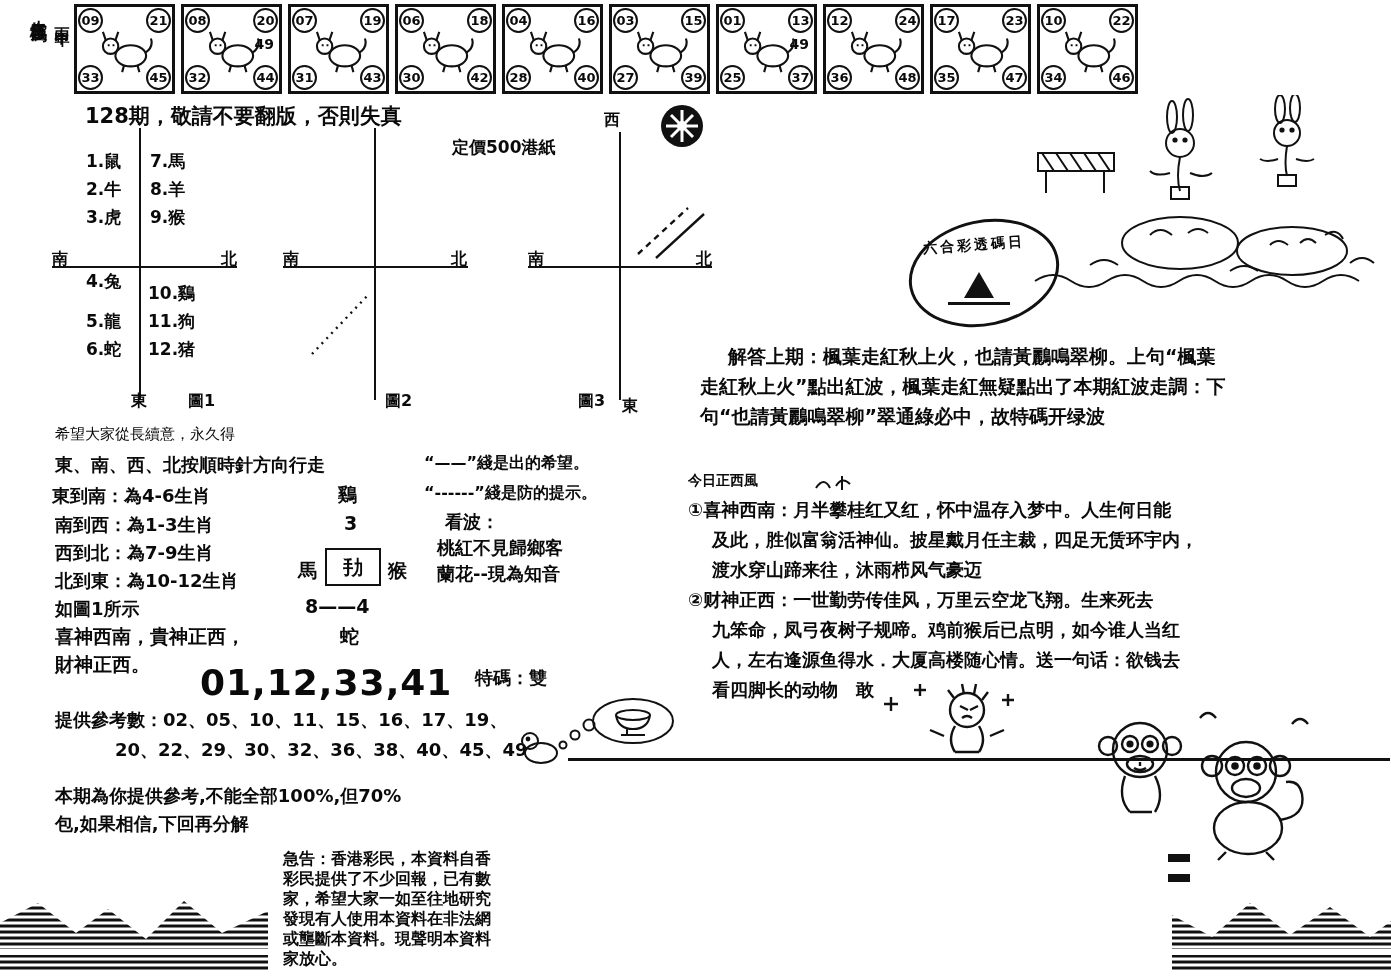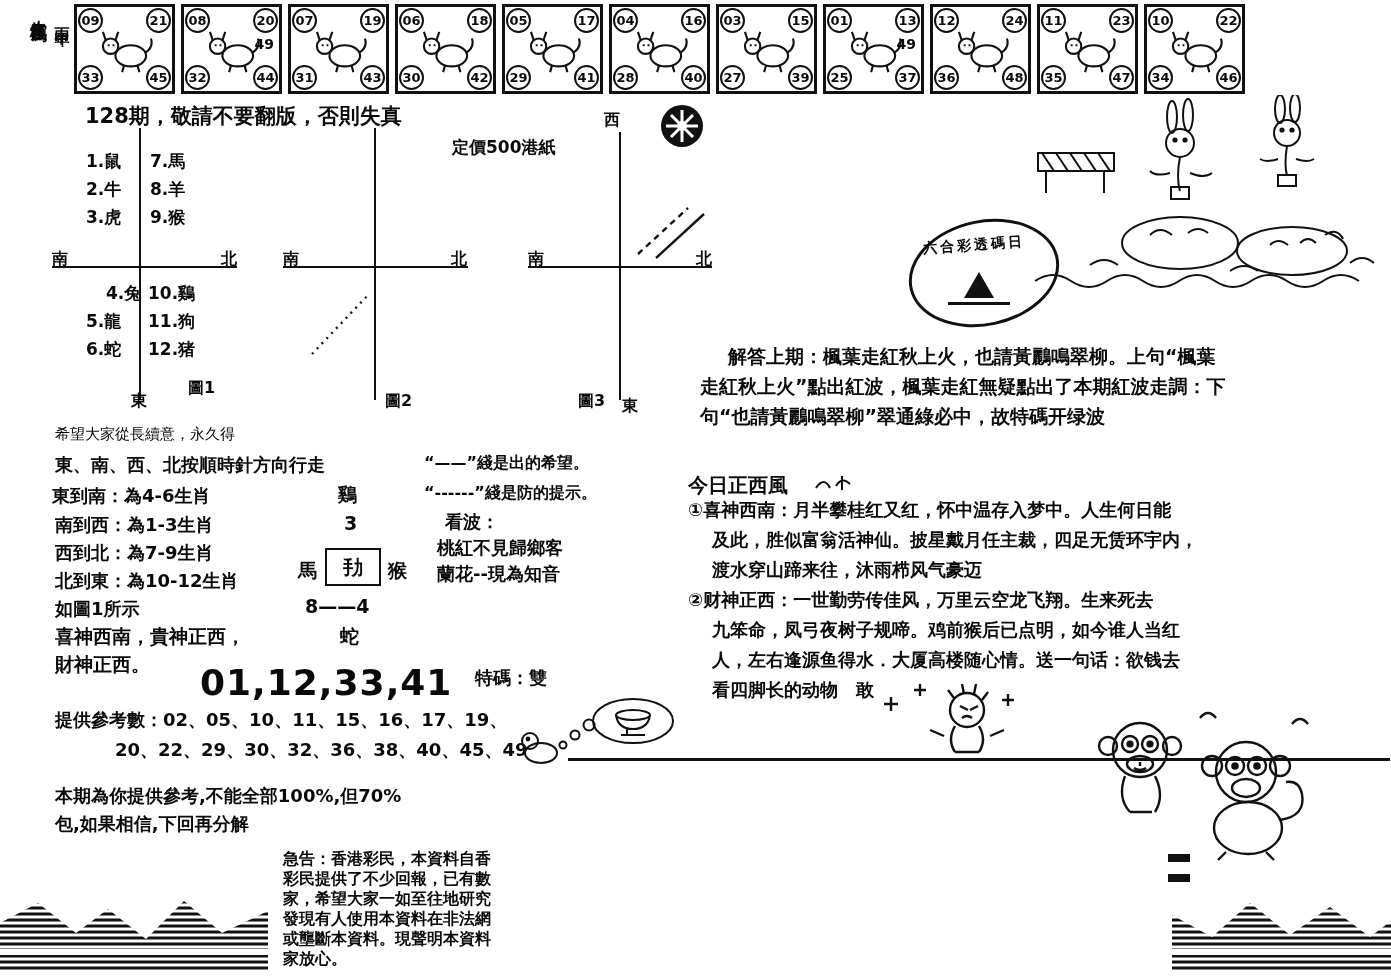--- a/index.html
+++ b/index.html
@@ -89,29 +89,20 @@
     <div class="zbox">
       <span class="circ tl">06</span>
       <span class="circ tr">18</span>
       <svg class="animal" viewBox="0 0 60 50">
           <use href="#animalSketch"></use>
         </svg>
       <span class="circ bl">30</span>
       <span class="circ br">42</span>
     </div>
     <div class="zbox">
-      <span class="circ tl">05</span>
-      <span class="circ tr">17</span>
-      <svg class="animal" viewBox="0 0 60 50">
-          <use href="#animalSketch"></use>
-        </svg>
-      <span class="circ bl">29</span>
-      <span class="circ br">41</span>
-    </div>
-    <div class="zbox">
       <span class="circ tl">04</span>
       <span class="circ tr">16</span>
       <svg class="animal" viewBox="0 0 60 50">
           <use href="#animalSketch"></use>
         </svg>
       <span class="circ bl">28</span>
       <span class="circ br">40</span>
     </div>
     <div class="zbox">
       <span class="circ tl">03</span>
@@ -135,21 +126,21 @@
     <div class="zbox">
       <span class="circ tl">12</span>
       <span class="circ tr">24</span>
       <svg class="animal" viewBox="0 0 60 50">
           <use href="#animalSketch"></use>
         </svg>
       <span class="circ bl">36</span>
       <span class="circ br">48</span>
     </div>
     <div class="zbox">
-      <span class="circ tl">11</span>
+      <span class="circ tl">17</span>
       <span class="circ tr">23</span>
       <svg class="animal" viewBox="0 0 60 50">
           <use href="#animalSketch"></use>
         </svg>
       <span class="circ bl">35</span>
       <span class="circ br">47</span>
     </div>
     <div class="zbox">
       <span class="circ tl">10</span>
       <span class="circ tr">22</span>
@@ -170,29 +161,29 @@
       <path d="M22 6 L22 38 M6 22 L38 22 M11 11 L33 33 M33 11 L11 33" fill="none"></path>
     </g>
     <circle cx="22" cy="22" r="5" fill="#fff"></circle>
   </svg>
 
   <div class="vline" style="left:139px;top:128px;width:2px;height:272px;"></div>
   <div class="hline" style="left:52px;top:266px;width:185px;height:2px;"></div>
   <span class="dirlabel" style="left:52px;top:249px;">南</span>
   <span class="dirlabel" style="left:221px;top:249px;">北</span>
   <span class="dirlabel" style="left:131px;top:391px;">東</span>
-  <span class="figlabel" style="left:188px;top:378px;">圖1</span>
+  <span class="figlabel" style="left:188px;top:391px;">圖1</span>
 
   <span class="lg" style="left:86px;top:150px;">1.鼠</span>
   <span class="lg" style="left:150px;top:150px;">7.馬</span>
   <span class="lg" style="left:86px;top:178px;">2.牛</span>
   <span class="lg" style="left:150px;top:178px;">8.羊</span>
   <span class="lg" style="left:86px;top:206px;">3.虎</span>
   <span class="lg" style="left:150px;top:206px;">9.猴</span>
-  <span class="lg" style="left:86px;top:282px;margin-left:20px;">4.兔</span>
+  <span class="lg" style="left:86px;top:270px;">4.兔</span>
   <span class="lg" style="left:148px;top:282px;">10.鷄</span>
   <span class="lg" style="left:86px;top:310px;">5.龍</span>
   <span class="lg" style="left:148px;top:310px;">11.狗</span>
   <span class="lg" style="left:86px;top:338px;">6.蛇</span>
   <span class="lg" style="left:148px;top:338px;">12.猪</span>
 
   <div class="vline" style="left:374px;top:128px;width:2px;height:272px;"></div>
   <div class="hline" style="left:283px;top:266px;width:185px;height:2px;"></div>
   <span class="dirlabel" style="left:283px;top:249px;">南</span>
   <span class="dirlabel" style="left:451px;top:249px;">北</span>
@@ -281,21 +272,21 @@
 
   <div class="bignums">01,12,33,41</div>
   <div class="txt" style="left:475px;top:666px;font-size:18px;">特碼：雙</div>
 
   <div class="txt" style="left:55px;top:708px;font-size:18px;">提供參考數：02、05、10、11、15、16、17、19、</div>
   <div class="txt" style="left:115px;top:738px;font-size:18px;">20、22、29、30、32、36、38、40、45、49</div>
 
   <div class="txt" style="left:55px;top:784px;font-size:18px;">本期為你提供參考,不能全部100%,但70%</div>
   <div class="txt" style="left:55px;top:812px;font-size:18px;">包,如果相信,下回再分解</div>
 
-  <div class="txt" style="left:688px;top:472px;font-size:20px;">今日正西風</div>
+  <div class="txt" style="left:688px;top:472px;font-size:14px;">今日正西風</div>
   <svg class="abs" style="left:812px;top:470px;" width="44" height="26">
     <path d="M4 18 q8 -12 14 0 M24 16 q6 -10 14 -2 M30 6 l0 14" stroke="#111" stroke-width="2" fill="none"></path>
   </svg>
   <div class="txt" style="left:712px;top:528px;font-size:18px;">及此，胜似富翁活神仙。披星戴月任主裁，四足无赁环宇内，</div>
   <div class="txt" style="left:688px;top:498px;font-size:18px;">①喜神西南：月半攀桂红又红，怀中温存入梦中。人生何日能</div>
   <div class="txt" style="left:712px;top:558px;font-size:18px;">渡水穿山蹄来往，沐雨栉风气豪迈</div>
   <div class="txt" style="left:688px;top:588px;font-size:18px;">②财神正西：一世勤劳传佳风，万里云空龙飞翔。生来死去</div>
   <div class="txt" style="left:712px;top:618px;font-size:18px;">九笨命，凤弓夜树子规啼。鸡前猴后已点明，如今谁人当红</div>
   <div class="txt" style="left:712px;top:648px;font-size:18px;">人，左右逢源鱼得水．大厦高楼随心情。送一句话：欲钱去</div>
   <div class="txt" style="left:712px;top:678px;font-size:18px;">看四脚长的动物　敢</div>

